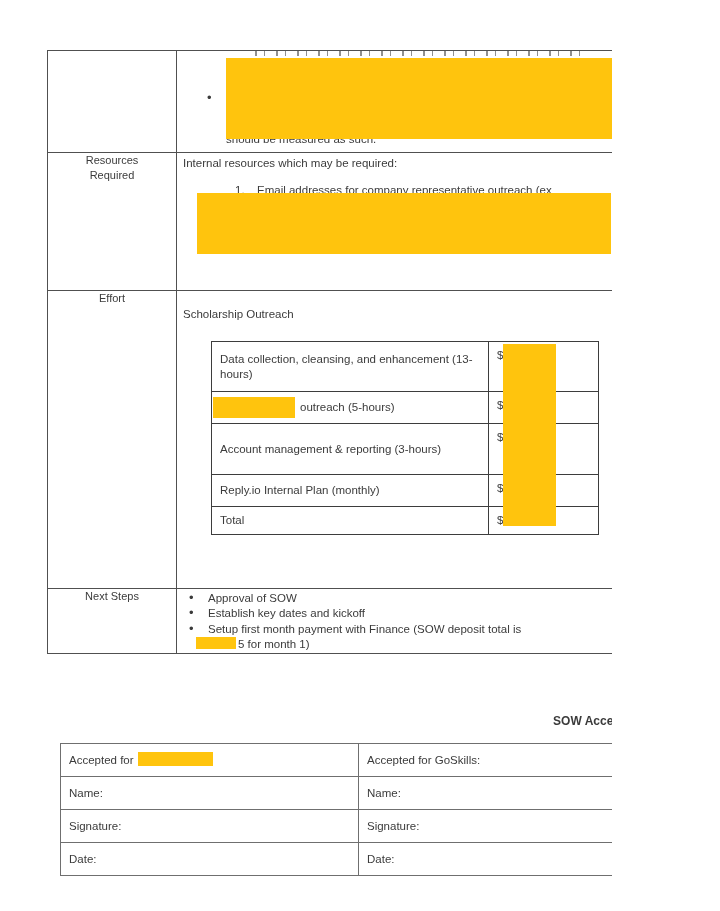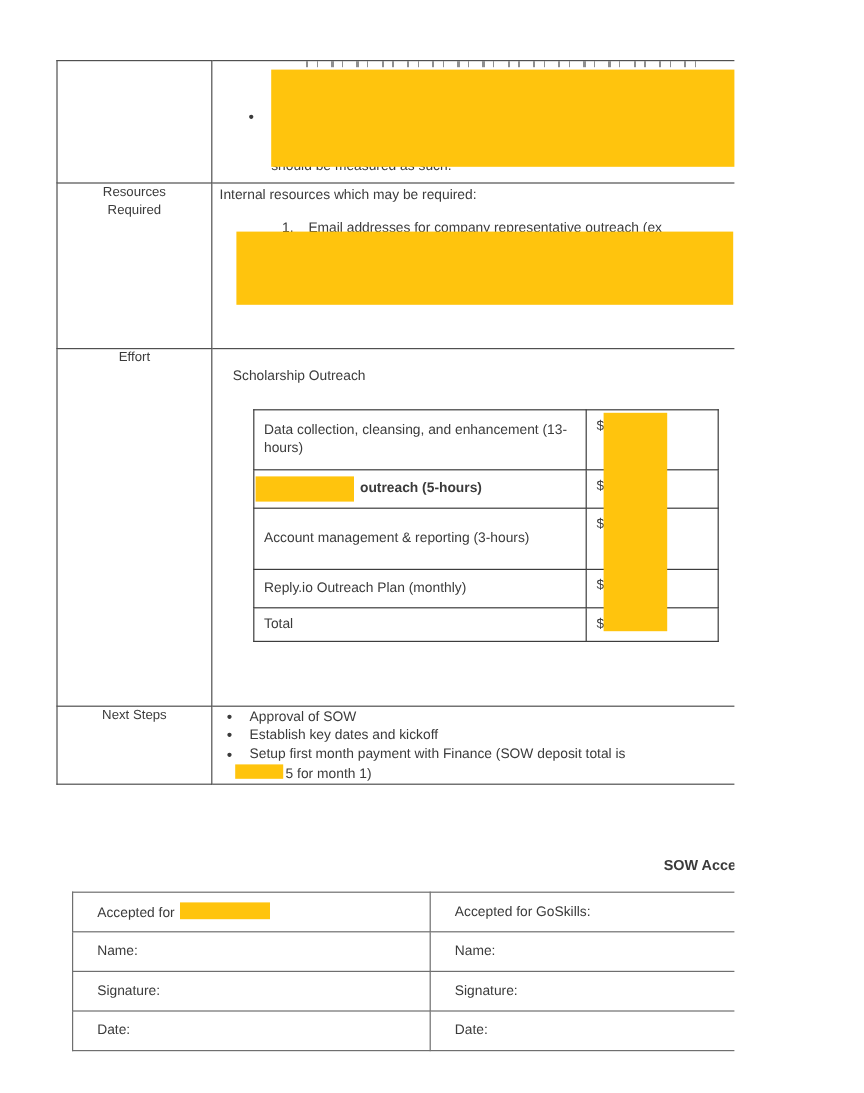--- a/index.html
+++ b/index.html
@@ -58,34 +58,34 @@
   .r1-box { left: 49px; top: 7px; width: 397px; height: 81px; z-index: 2; }
   .r1-line { position: absolute; left: 49px; top: 81px; z-index: 1; white-space: nowrap; }
 
   
   .res-intro { position: absolute; left: 6px; top: 3px; text-align: center; }
   .res-list { position: absolute; left: 30px; top: 30px; z-index: 1; white-space: nowrap; margin-left: 28px; }
   .res-list .num { display: inline-block; width: 22px; }
   .res-box { left: 20px; top: 40px; width: 414px; height: 61px; z-index: 2; }
 
   
-  .effort-title { position: absolute; left: 17px; top: 16px; }
+  .effort-title { position: absolute; left: 6px; top: 16px; }
   table.pricing {
     position: absolute; left: 34px; top: 50px;
     width: 387px;
     border-collapse: collapse;
     table-layout: fixed;
   }
   table.pricing td {
     border: 1.5px solid var(--border-nested);
     padding: 5px 8px;
     vertical-align: middle;
   }
   table.pricing td.price { vertical-align: top; padding-top: 6px; }
-  td.item-redacted { position: relative; font-weight: bold; }
+  td.item-redacted { position: relative; }
   .itemb-box { position: absolute; left: 1px; top: 5px; width: 82px; height: 21px; }
   .itemb-text { display: block; padding-left: 80px; }
   .price-col-box { left: 326px; top: 53px; width: 53px; height: 182px; z-index: 2; }
 
   
   .ns-list { position: absolute; left: 0; top: 2px; width: 100%; }
   .bl { padding-left: 31px; position: relative; line-height: 15.3px; }
   .bl .dot { position: absolute; left: 12px; top: -1px; font-size: 13px; }
   .bl-cont { padding-left: 19px; line-height: 15.3px; }
   .ns-box { display: inline-block; width: 40px; height: 12px; vertical-align: -1px; margin-right: 2px; }
@@ -97,21 +97,21 @@
   }
   table.accept {
     position: absolute; left: 60px; top: 743px;
     width: 592px;
     border-collapse: collapse;
     table-layout: fixed;
   }
   table.accept td {
     border: 1.5px solid var(--border-accept);
     height: 33px;
-    padding-left: 20px;
+    padding-left: 8px;
     vertical-align: middle;
   }
   .accept-box { display: inline-block; width: 75px; height: 14px; vertical-align: -2px; margin-left: 4px; }
 </style>
 </head>
 <body>
 
 <div class="page">
 
   <table class="main">
@@ -167,21 +167,21 @@
               <span class="redact itemb-box"></span>
               <span class="itemb-text">outreach (5-hours)</span>
             </td>
             <td class="price">$</td>
           </tr>
           <tr style="height:51px">
             <td>Account management &amp; reporting (3-hours)</td>
             <td class="price">$</td>
           </tr>
           <tr style="height:32px">
-            <td>Reply.io Outreach Plan (monthly)</td>
+            <td>Reply.io Internal Plan (monthly)</td>
             <td class="price">$</td>
           </tr>
           <tr style="height:28px">
             <td>Total</td>
             <td class="price">$</td>
           </tr>
         </tbody>
             </table>
 
         <div class="redact abs price-col-box"></div>

